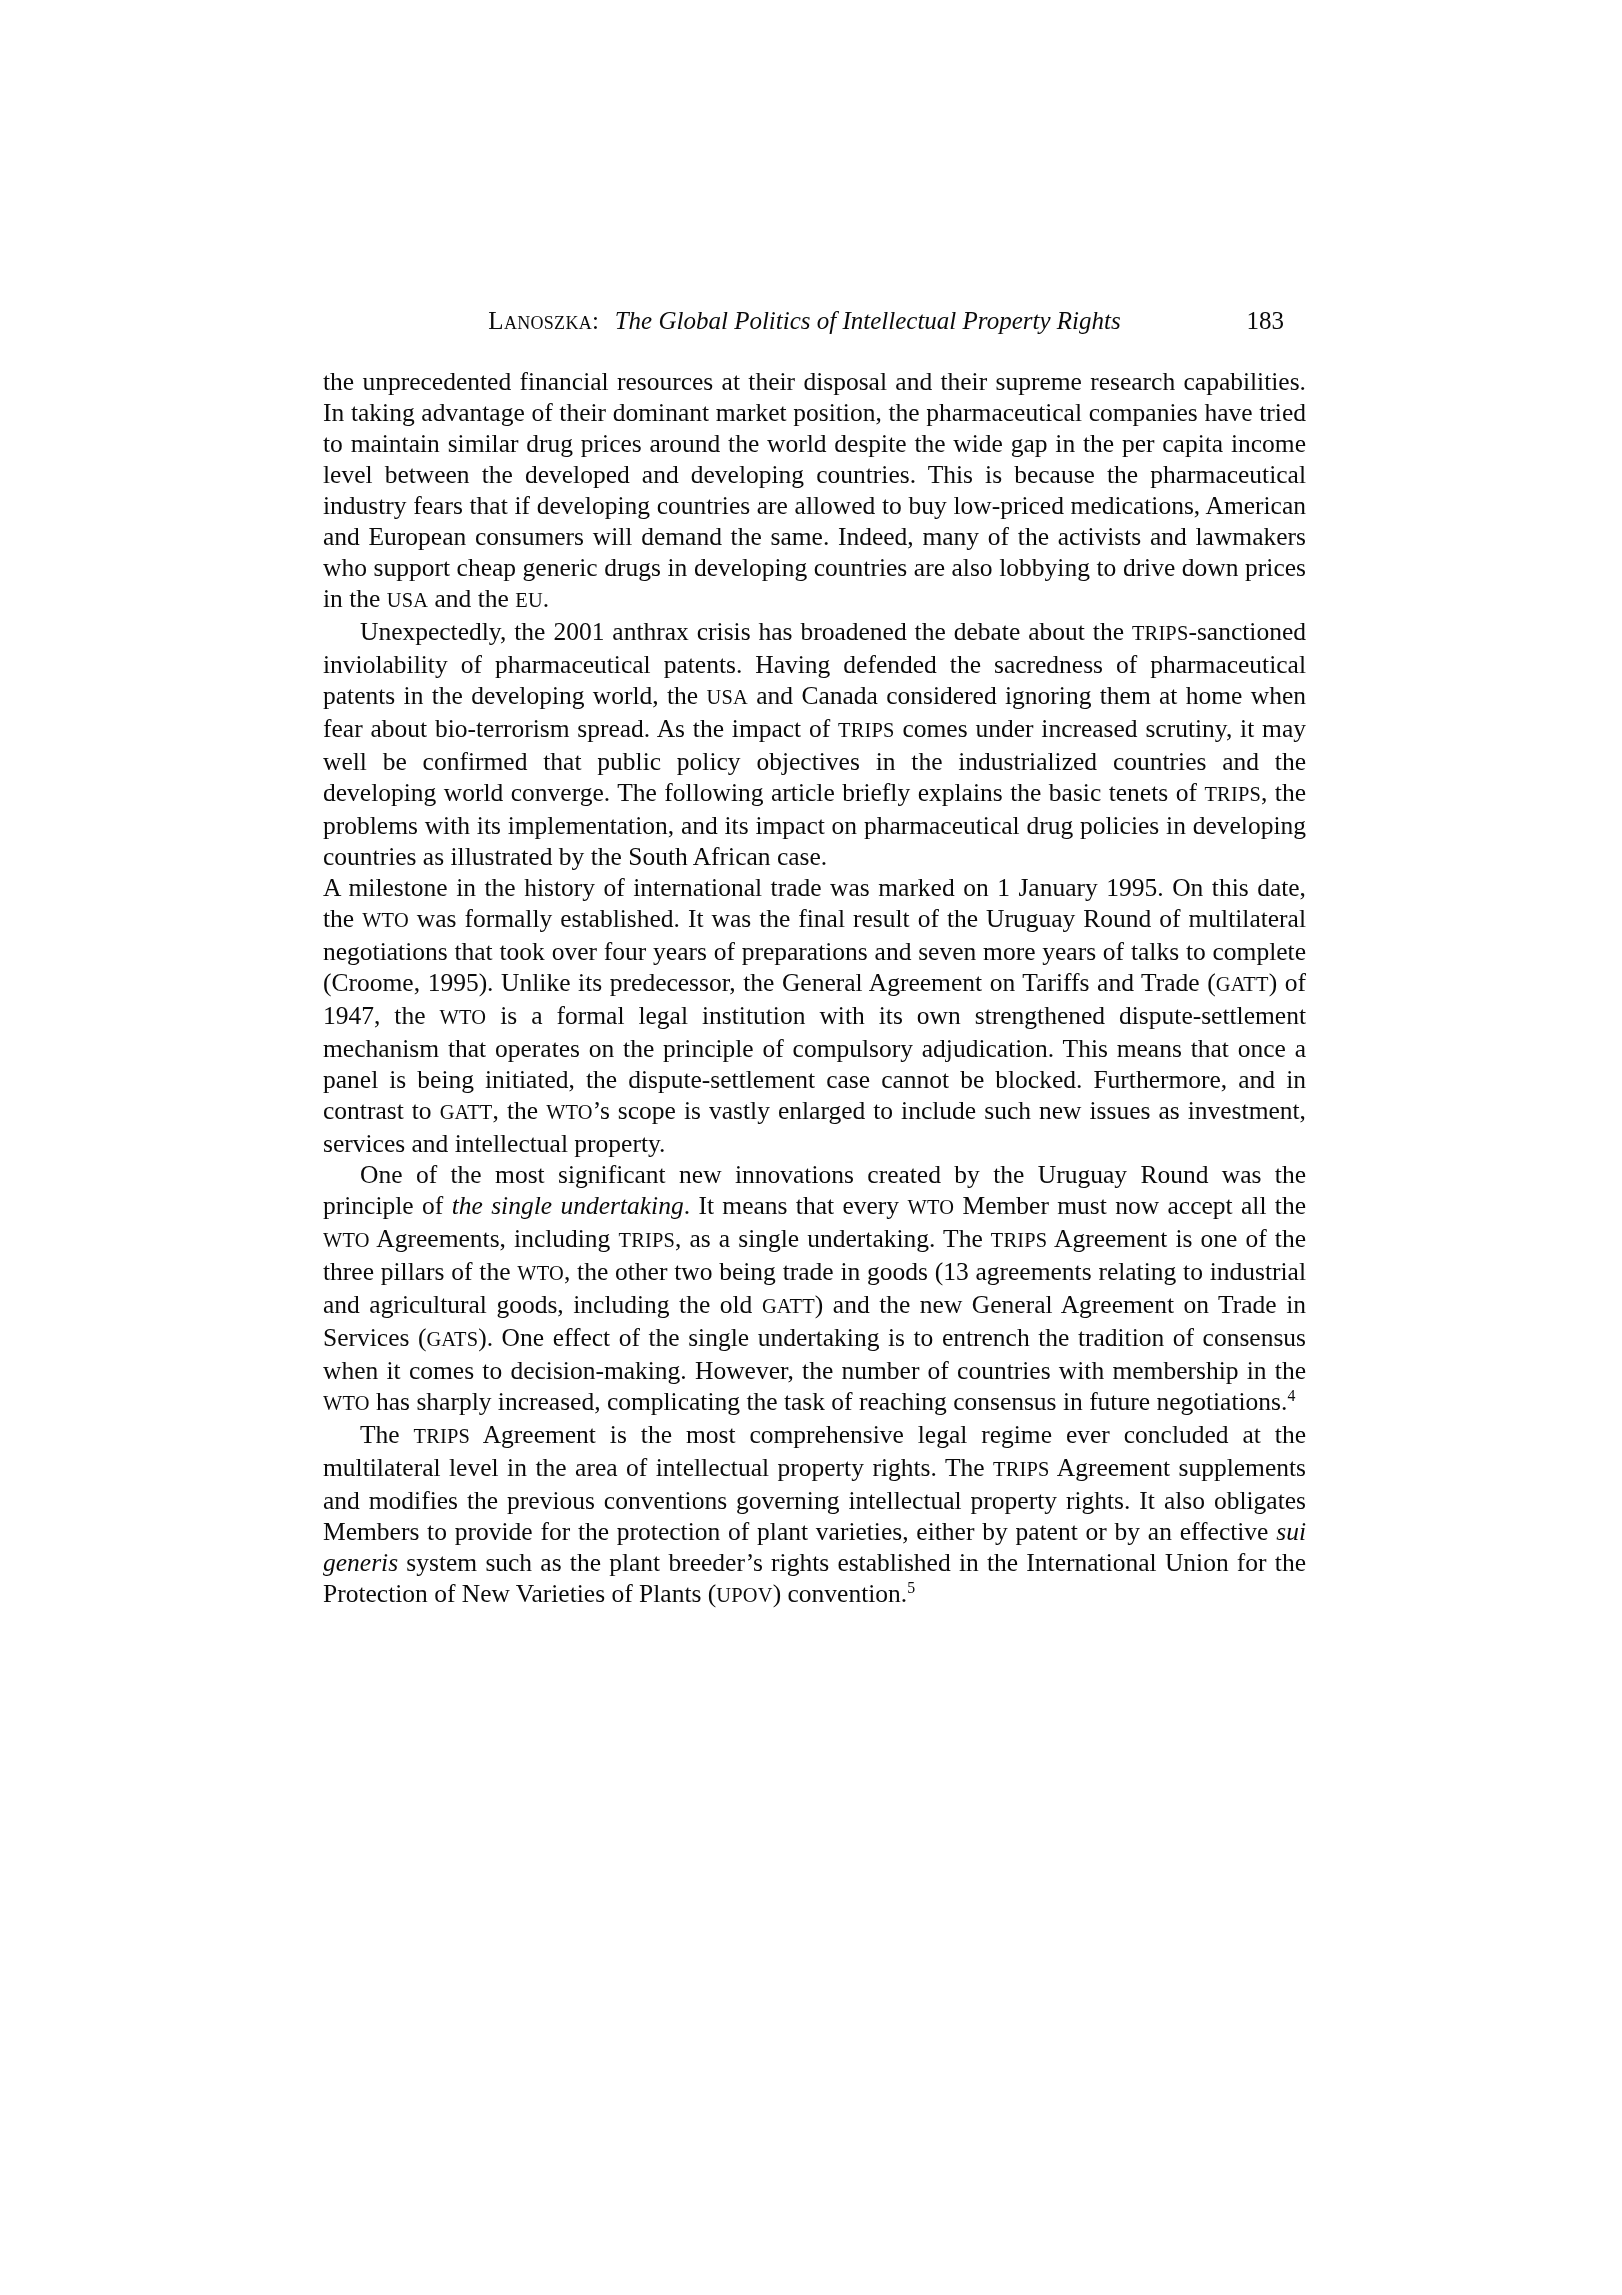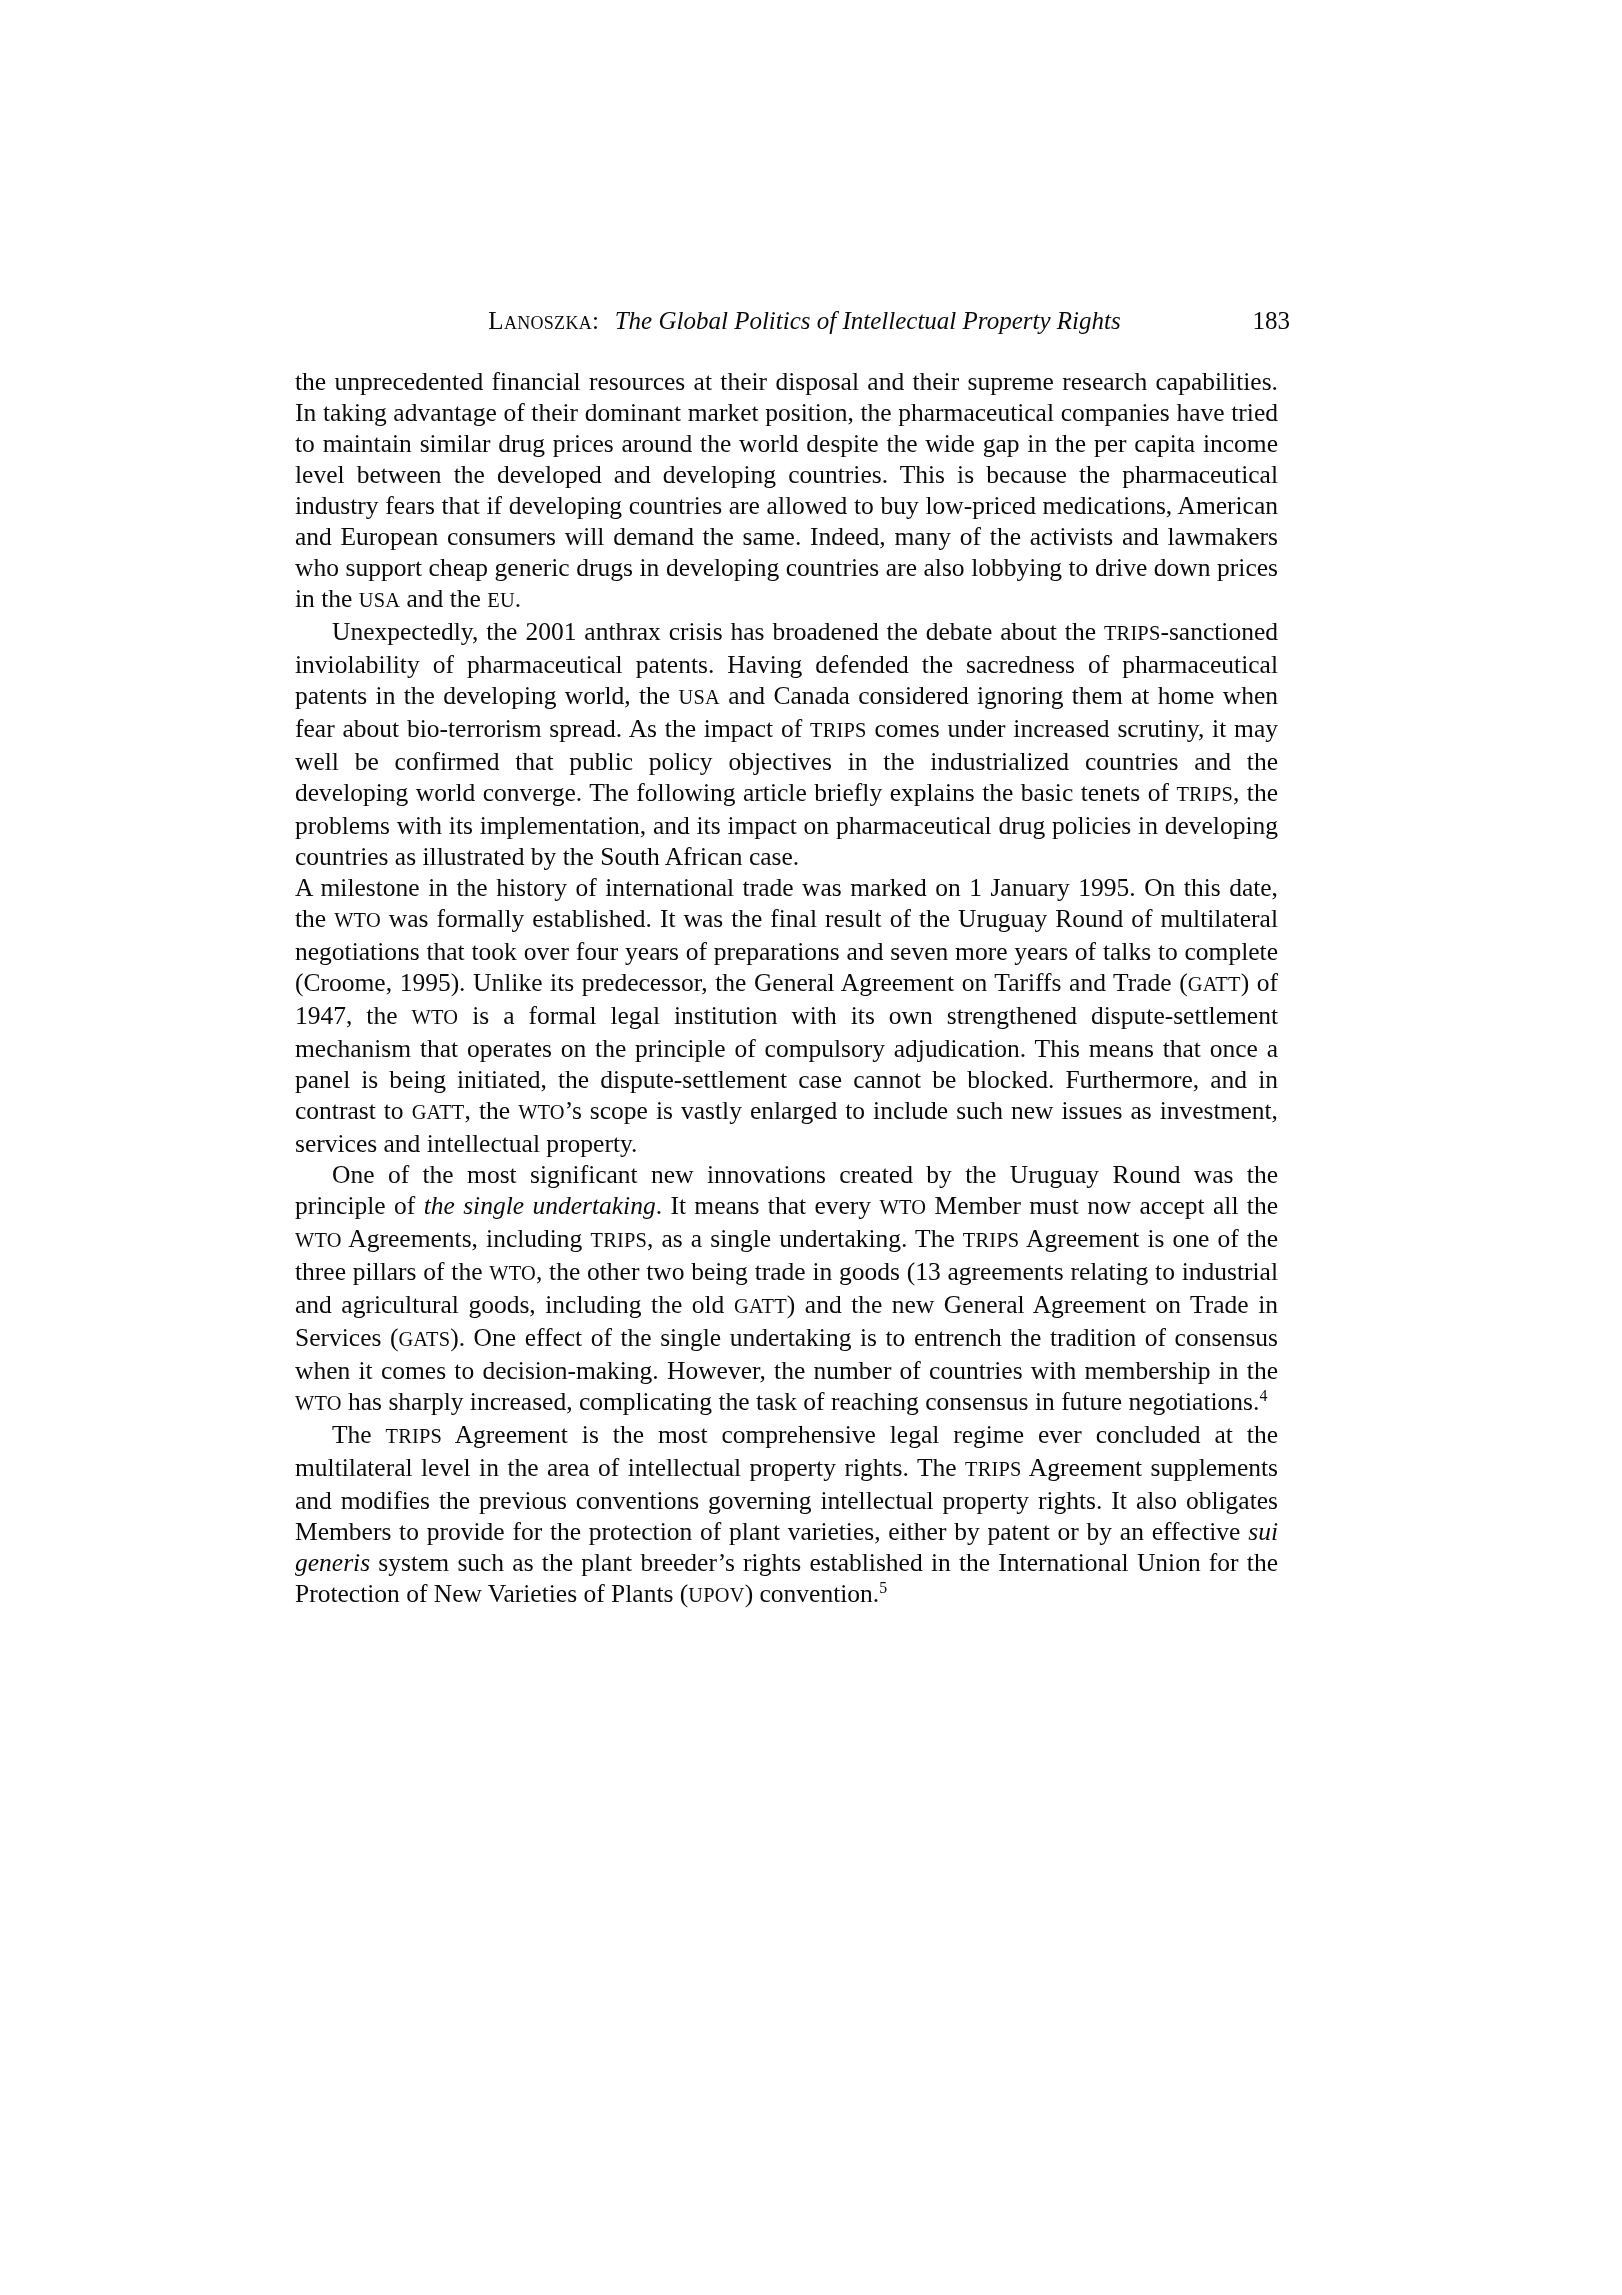--- a/index.html
+++ b/index.html
@@ -32,26 +32,26 @@
   .head-author {
     font-variant: small-caps;
     letter-spacing: 0.3px;
   }
   .head-title {
     font-style: italic;
     margin-left: 9.2px;
   }
   .page-number {
     position: absolute;
-    right: 6px;
+    right: 12px;
     top: 0;
   }
   .text-block {
     position: absolute;
-    left: 295px;
+    left: 323px;
     top: 366px;
     width: 983px;
     font-size: 25.5px;
     line-height: 31px;
     text-align: justify;
     text-justify: inter-word;
   }
   .text-block p {
     margin: 0;
     padding: 0;

